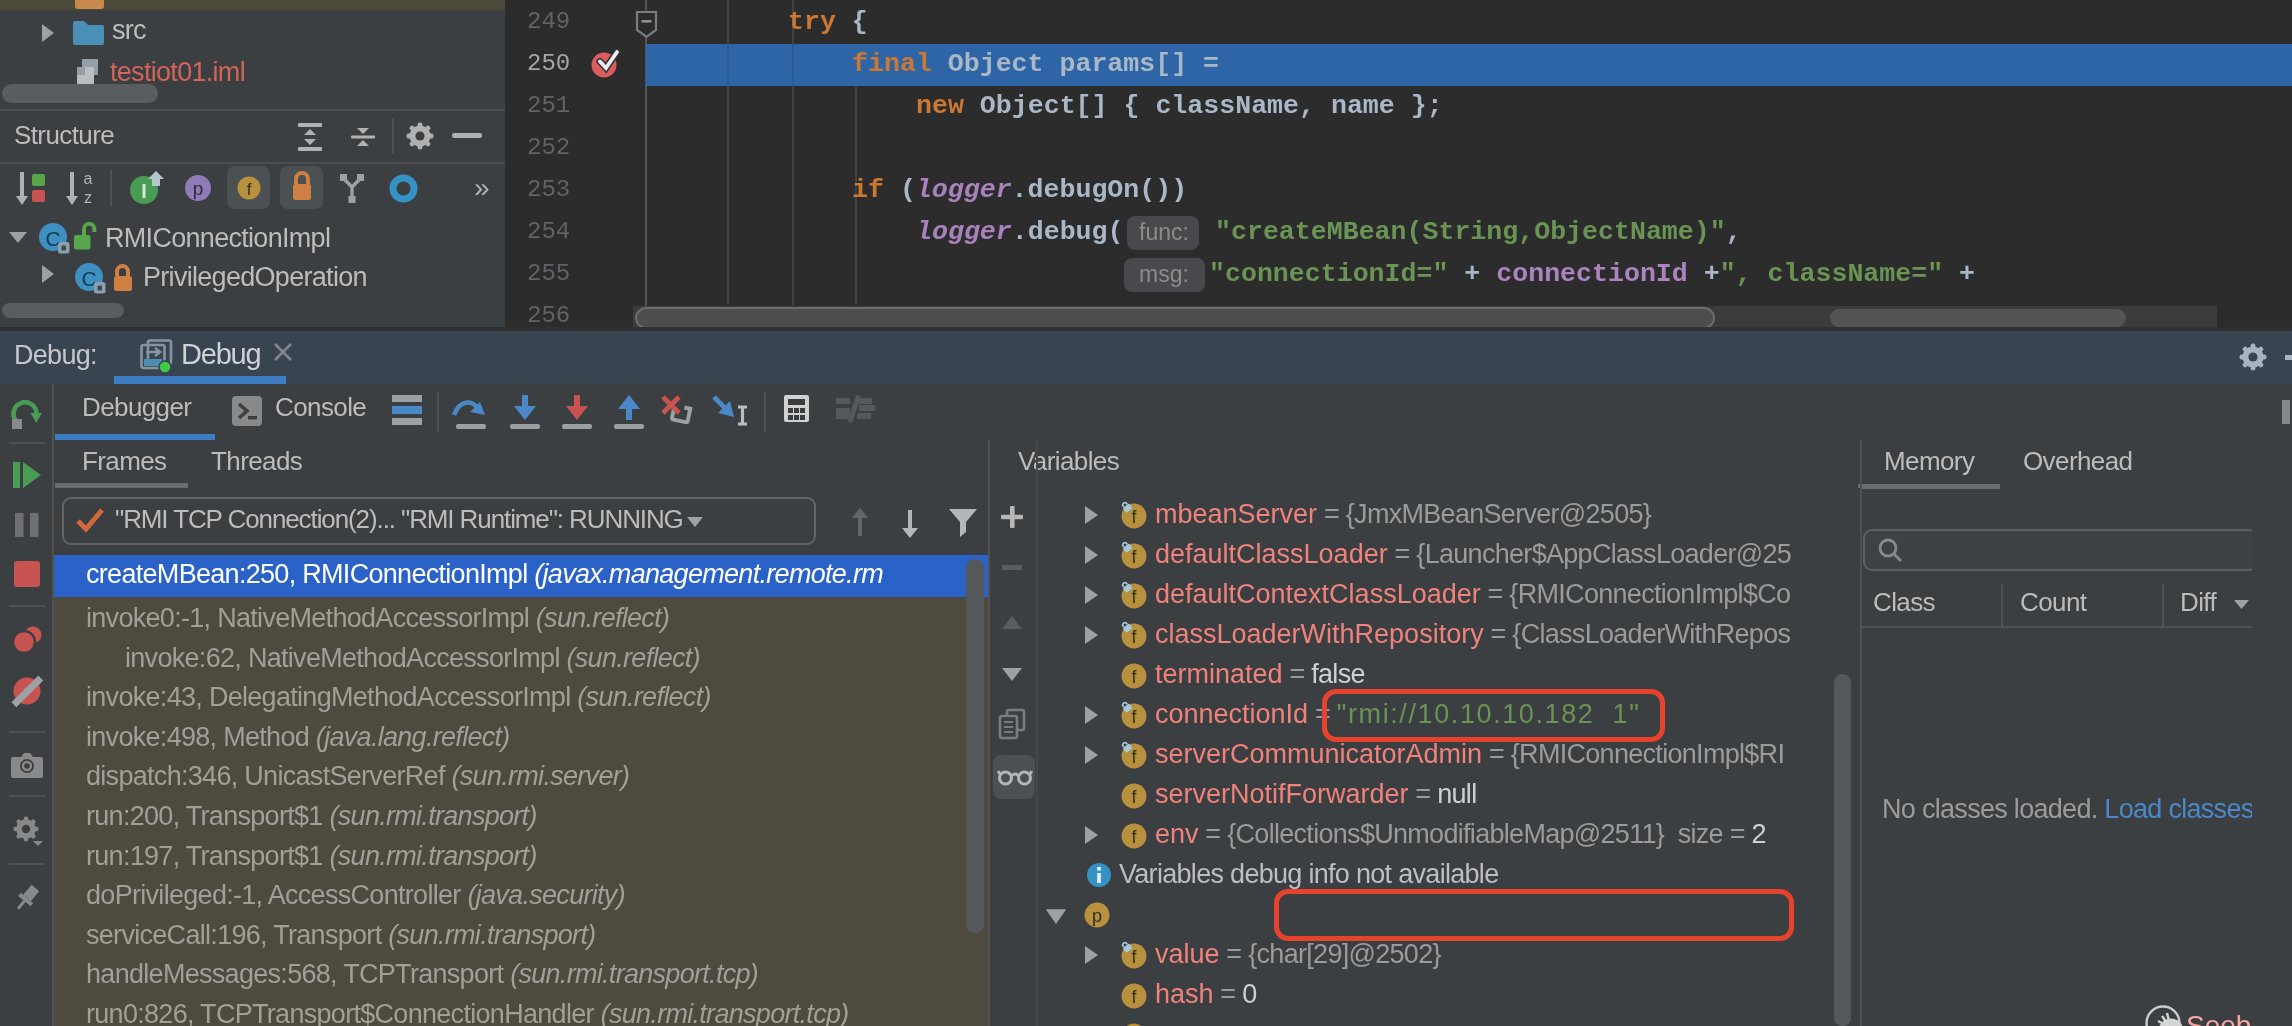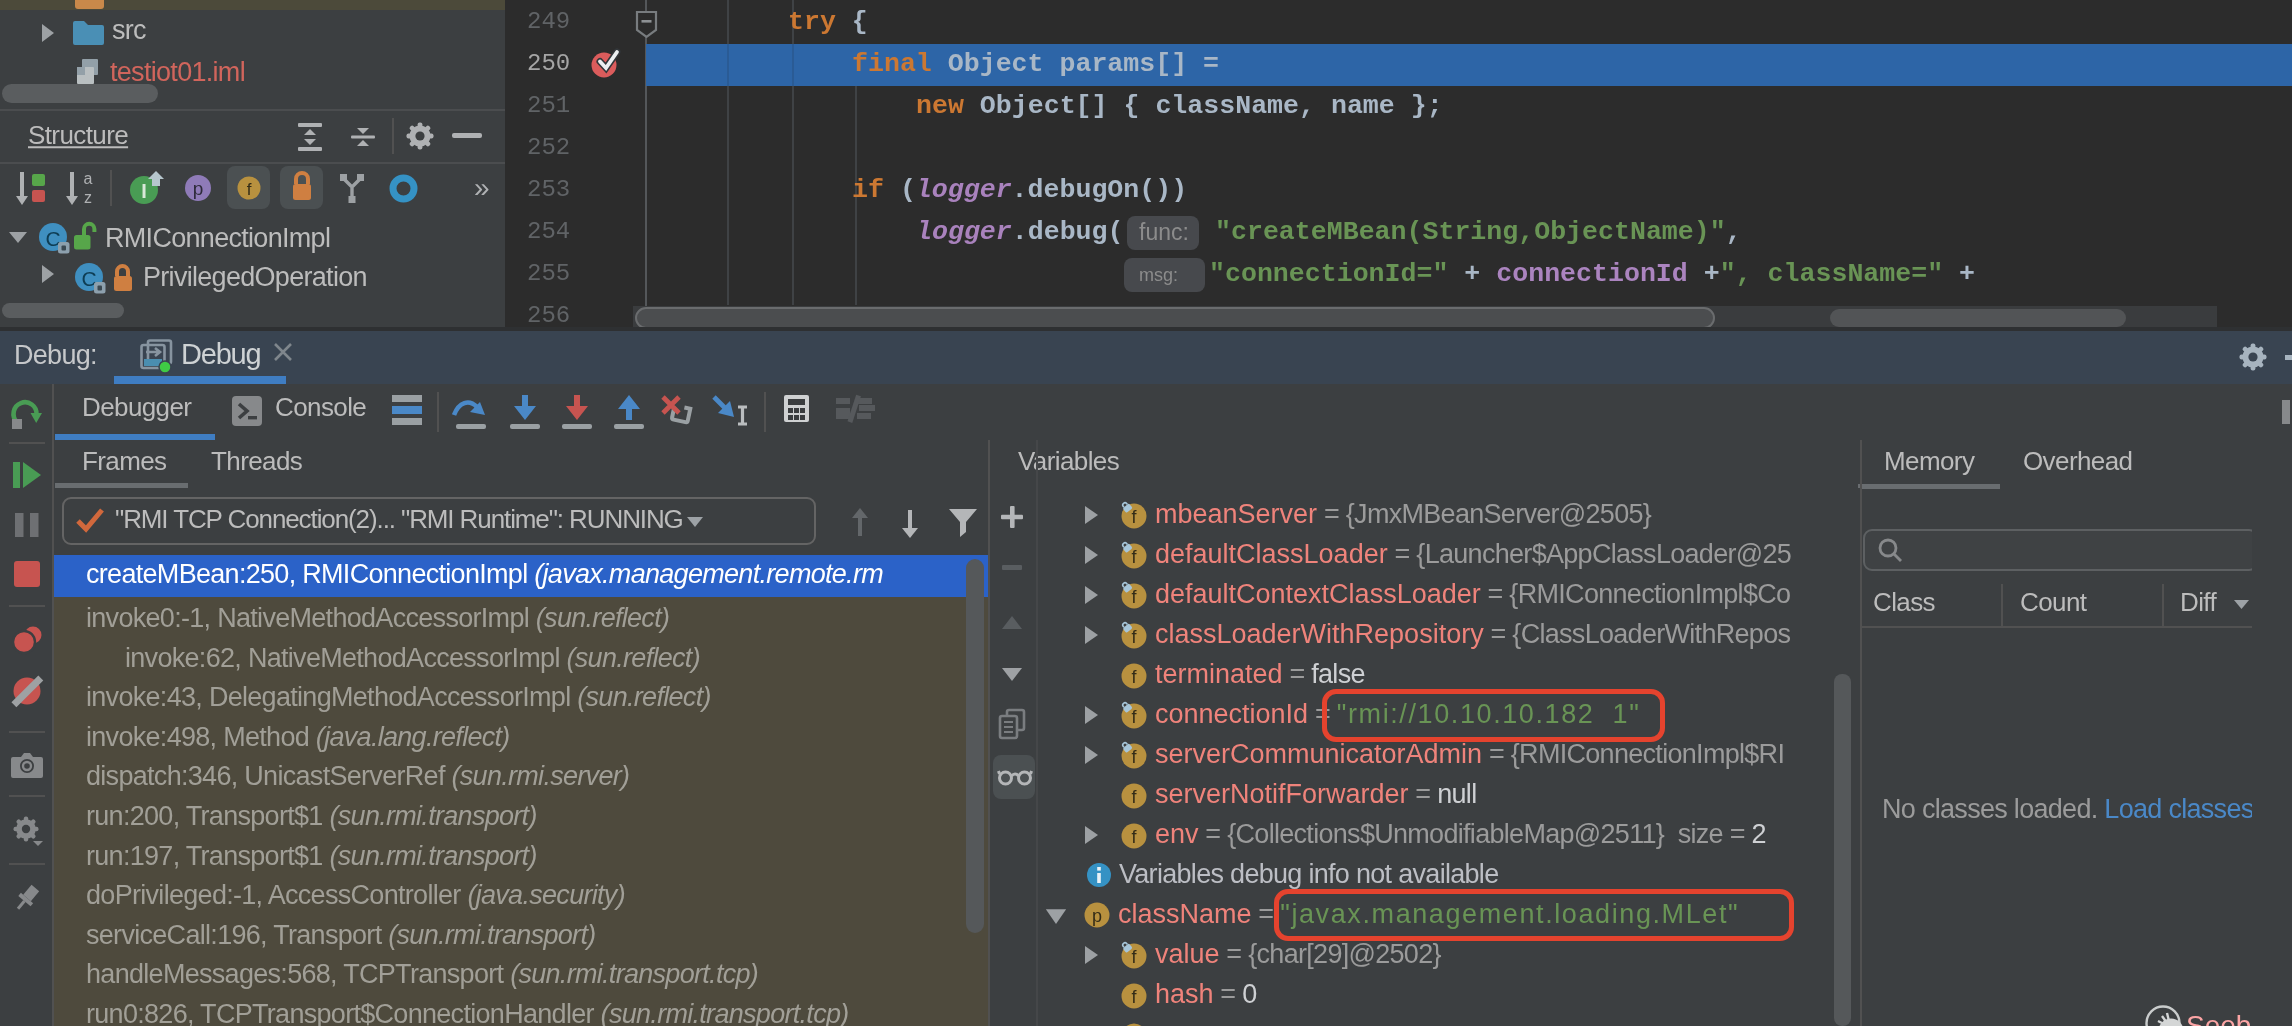--- a/index.html
+++ b/index.html
@@ -36,21 +36,21 @@
 
   <svg style="left:76px;top:58px;" width="28" height="28" viewBox="0 0 28 28">
         <rect x="6" y="1" width="16" height="16" rx="1" fill="#93a0a8"></rect>
         <rect x="1" y="9" width="17" height="17" rx="1" fill="#b9bfc1"></rect>
         <rect x="1" y="9" width="8" height="8" fill="#93a0a8"></rect>
       </svg>
   <div class="t ui27" style="left:110px;top:74px;color:#d1655c;">testiot01.iml</div>
   <div class="pill" style="left:2px;top:84px;width:156px;height:19px;"></div>
   <div class="hline" style="left:0;top:109px;width:505px;background:#4b4d4f;"></div>
 
-  <div class="t ui" style="left:28px;top:137px;text-decoration:underline;">Structure</div>
+  <div class="t ui" style="left:14px;top:137px;">Structure</div>
   <div class="hline" style="left:0;top:162px;width:505px;background:#4b4d4f;"></div>
 
   <svg style="left:295px;top:122px;" width="30" height="30" viewBox="0 0 30 30" fill="#afb1b3">
         <rect x="3" y="1" width="24" height="4" rx="1"></rect>
         <rect x="3" y="25" width="24" height="4" rx="1"></rect>
         <polygon points="15,7 21,13 9,13"></polygon>
         <polygon points="15,23 9,17 21,17"></polygon>
       </svg>
   <svg style="left:348px;top:122px;" width="30" height="30" viewBox="0 0 30 30" fill="#afb1b3">
         <polygon points="15,12 21,6 9,6"></polygon>
@@ -185,21 +185,21 @@
 
   <div class="t mono" style="left:283px;top:23px;"><span class="or">try</span><span class="cg"> {</span></div>
   <div class="t mono" style="left:347px;top:65px;"><span class="or">final</span><span class="cg"> Object params[] =</span></div>
   <div class="t mono" style="left:411px;top:107px;"><span class="or">new</span><span class="cg"> Object[] { className, name };</span></div>
   <div class="t mono" style="left:347px;top:191px;"><span class="or">if</span><span class="cg"> (</span><span class="pu">logger</span><span class="cg">.debugOn())</span></div>
   <div class="t mono" style="left:411px;top:233px;"><span class="pu">logger</span><span class="cg">.debug(</span></div>
   <div class="abs" style="left:622px;top:216px;width:72px;height:34px;background:#47494d;border-radius:8px;"></div>
   <div class="t" style="left:634px;top:234px;font-family:'Liberation Sans',sans-serif;font-size:23px;color:#8c8c8c;">func:</div>
   <div class="t mono" style="left:710px;top:233px;"><span class="gr">"createMBean(String,ObjectName)"</span><span class="cg">,</span></div>
   <div class="abs" style="left:619px;top:258px;width:81px;height:34px;background:#47494d;border-radius:8px;"></div>
-  <div class="t" style="left:634px;top:276px;font-family:'Liberation Sans',sans-serif;font-size:18px;color:#8c8c8c;">msg:</div>
+  <div class="t" style="left:634px;top:276px;font-family:'Liberation Sans',sans-serif;font-size:23px;color:#8c8c8c;">msg:</div>
   <div class="t mono" style="left:704px;top:275px;"><span class="gr">"connectionId="</span><span class="cg"> + </span><span class="pu2">connectionId</span><span class="cg"> +</span><span class="gr">", className="</span><span class="cg"> +</span></div>
 
   <div class="abs" style="left:128px;top:306px;width:1584px;height:24px;background:#3a3c3e;"></div>
   <div class="abs" style="left:130px;top:307px;width:1080px;height:22px;background:#4b4d4f;border:2px solid #6a6c6e;border-radius:12px;box-sizing:border-box;"></div>
   <div class="abs" style="left:1325px;top:309px;width:296px;height:18px;background:#525456;border-radius:9px;"></div>
 </div>
 
 <div class="abs" style="left:0;top:327px;width:2292px;height:4px;background:#2e3032;"></div>
 
 <div id="dbghdr" class="abs" style="left:0;top:331px;width:2292px;height:53px;background:#394451;">
@@ -554,21 +554,20 @@
   <svg style="left:47px;top:373px;" width="28" height="28">
         <use href="#s-info"></use>
       </svg>
   <div class="t ui27" style="left:81px;top:388px;color:#bcbec4;">Variables debug info not available</div>
   <svg style="left:6px;top:419px;" width="24" height="18">
         <use href="#s-trid"></use>
       </svg>
   <svg style="left:45px;top:413px;" width="28" height="28">
         <use href="#s-p"></use>
       </svg>
-  <div class="t ui27" style="left:80px;top:428px;"><span class="sal">className</span><span class="gy"> = </span><span class="gr">"javax.management.loading.MLet"</span></div>
   <svg style="left:45px;top:457px;" width="16" height="20">
         <use href="#s-trir"></use>
       </svg>
   <svg style="left:82px;top:453px;" width="28" height="28">
         <use href="#s-flock"></use>
       </svg>
   <div class="t ui27" style="left:117px;top:468px;"><span class="sal">value</span><span class="gy"> = {char[29]@2502}</span></div>
   <svg style="left:82px;top:493px;" width="28" height="28">
         <use href="#s-f"></use>
       </svg>

